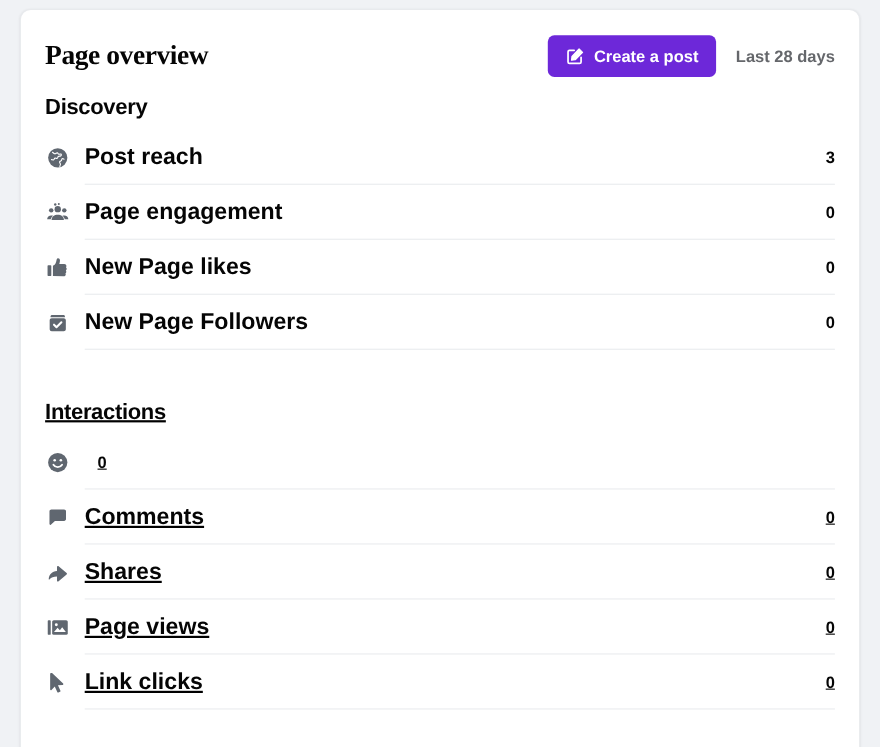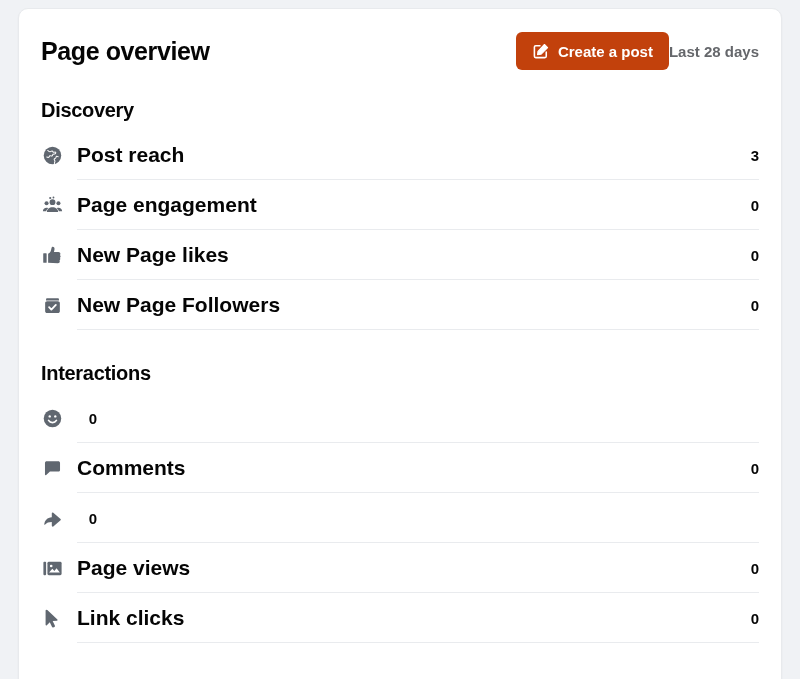--- a/index.html
+++ b/index.html
@@ -38,59 +38,62 @@
     box-sizing: border-box;
   }
   .page-title {
     font-size: 25px;
     font-weight: bold;
     color: #050505;
     letter-spacing: -0.4px;
     margin: 0;
     flex: 1 1 auto;
     white-space: nowrap;
+    font-family: Liberation Serif, serif;
   }
   .create-post-btn {
     display: inline-flex;
     align-items: center;
     gap: 8px;
-    background: #c2410c;
+    background: #6d28d9;
     color: #ffffff;
     border: none;
     border-radius: 6px;
     height: 38px;
     padding: 0 16px;
     font-family: "Liberation Sans", sans-serif;
     font-size: 15px;
     font-weight: bold;
     cursor: pointer;
     white-space: nowrap;
     flex: 0 0 auto;
   }
   .create-post-btn .compose-ico {
     display: inline-block;
     width: 18px;
     height: 18px;
     line-height: 0;
   }
   .date-range {
     flex: 0 0 auto;
+    margin-left: 18px;
     font-size: 15px;
     font-weight: bold;
     color: #65676b;
     white-space: nowrap;
     cursor: pointer;
   }
 
   
   .section {
-    margin-top: 12px;
+    margin-top: 0;
   }
   .section.second {
-    margin-top: 32px;
+    margin-top: 46px;
+    text-decoration: underline;
   }
   .section-title {
     font-size: 20px;
     font-weight: bold;
     color: #050505;
     letter-spacing: -0.3px;
     margin: 0 0 8px 0;
   }
 
   .metric-row {
@@ -238,20 +241,21 @@
       <span class="metric-label">Comments</span>
       <span class="metric-value">0</span>
     </div>
 
     <div class="metric-row">
       <span class="metric-icon">
         <svg viewBox="0 0 24 24" width="21" height="21" fill="#606770">
           <path d="M2.6 18.6c.5-4.6 3.4-7.6 8.6-8.1V6.1c0-.9 1-1.3 1.7-.7l8.3 7.1c.5.4.5 1.1 0 1.5l-8.3 7.1c-.7.6-1.7.1-1.7-.7v-4.3c-3.5 0-6 .9-7.6 2.9-.4.5-1.1.2-1-.4z"></path>
         </svg>
       </span>
+      <span class="metric-label">Shares</span>
       <span class="metric-value">0</span>
     </div>
 
     <div class="metric-row">
       <span class="metric-icon">
         <svg viewBox="0 0 24 24" width="21" height="21">
           <rect x="1.6" y="4.4" width="3.1" height="15.2" rx="0.9" fill="#606770"></rect>
           <rect x="6.2" y="4.4" width="16.2" height="15.2" rx="1.7" fill="#606770"></rect>
           <path d="M8.1 16.6l3.7-4.4 2.4 2.7 2.4-3.1 3.8 4.8z" fill="#ffffff"></path>
           <circle cx="10.5" cy="9.1" r="1.5" fill="#ffffff"></circle>

